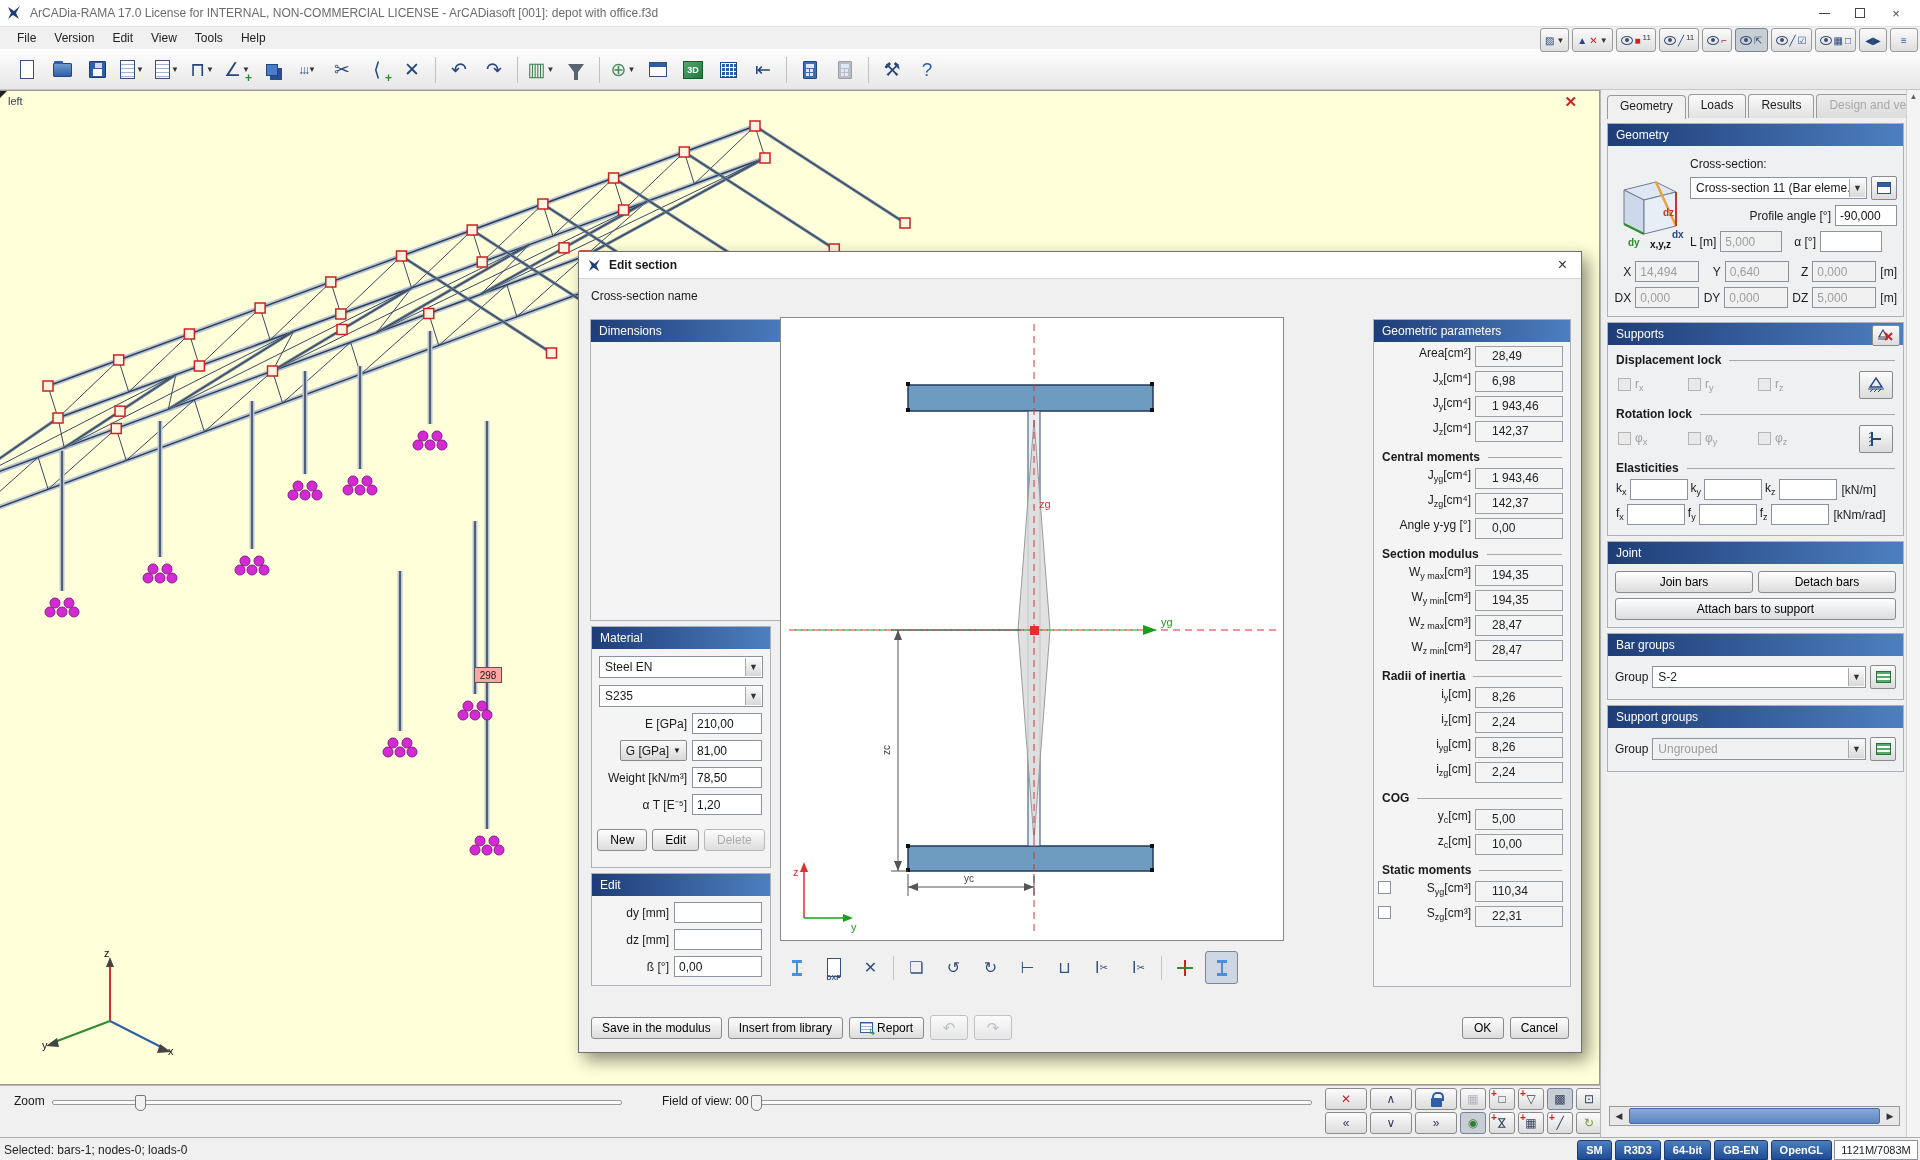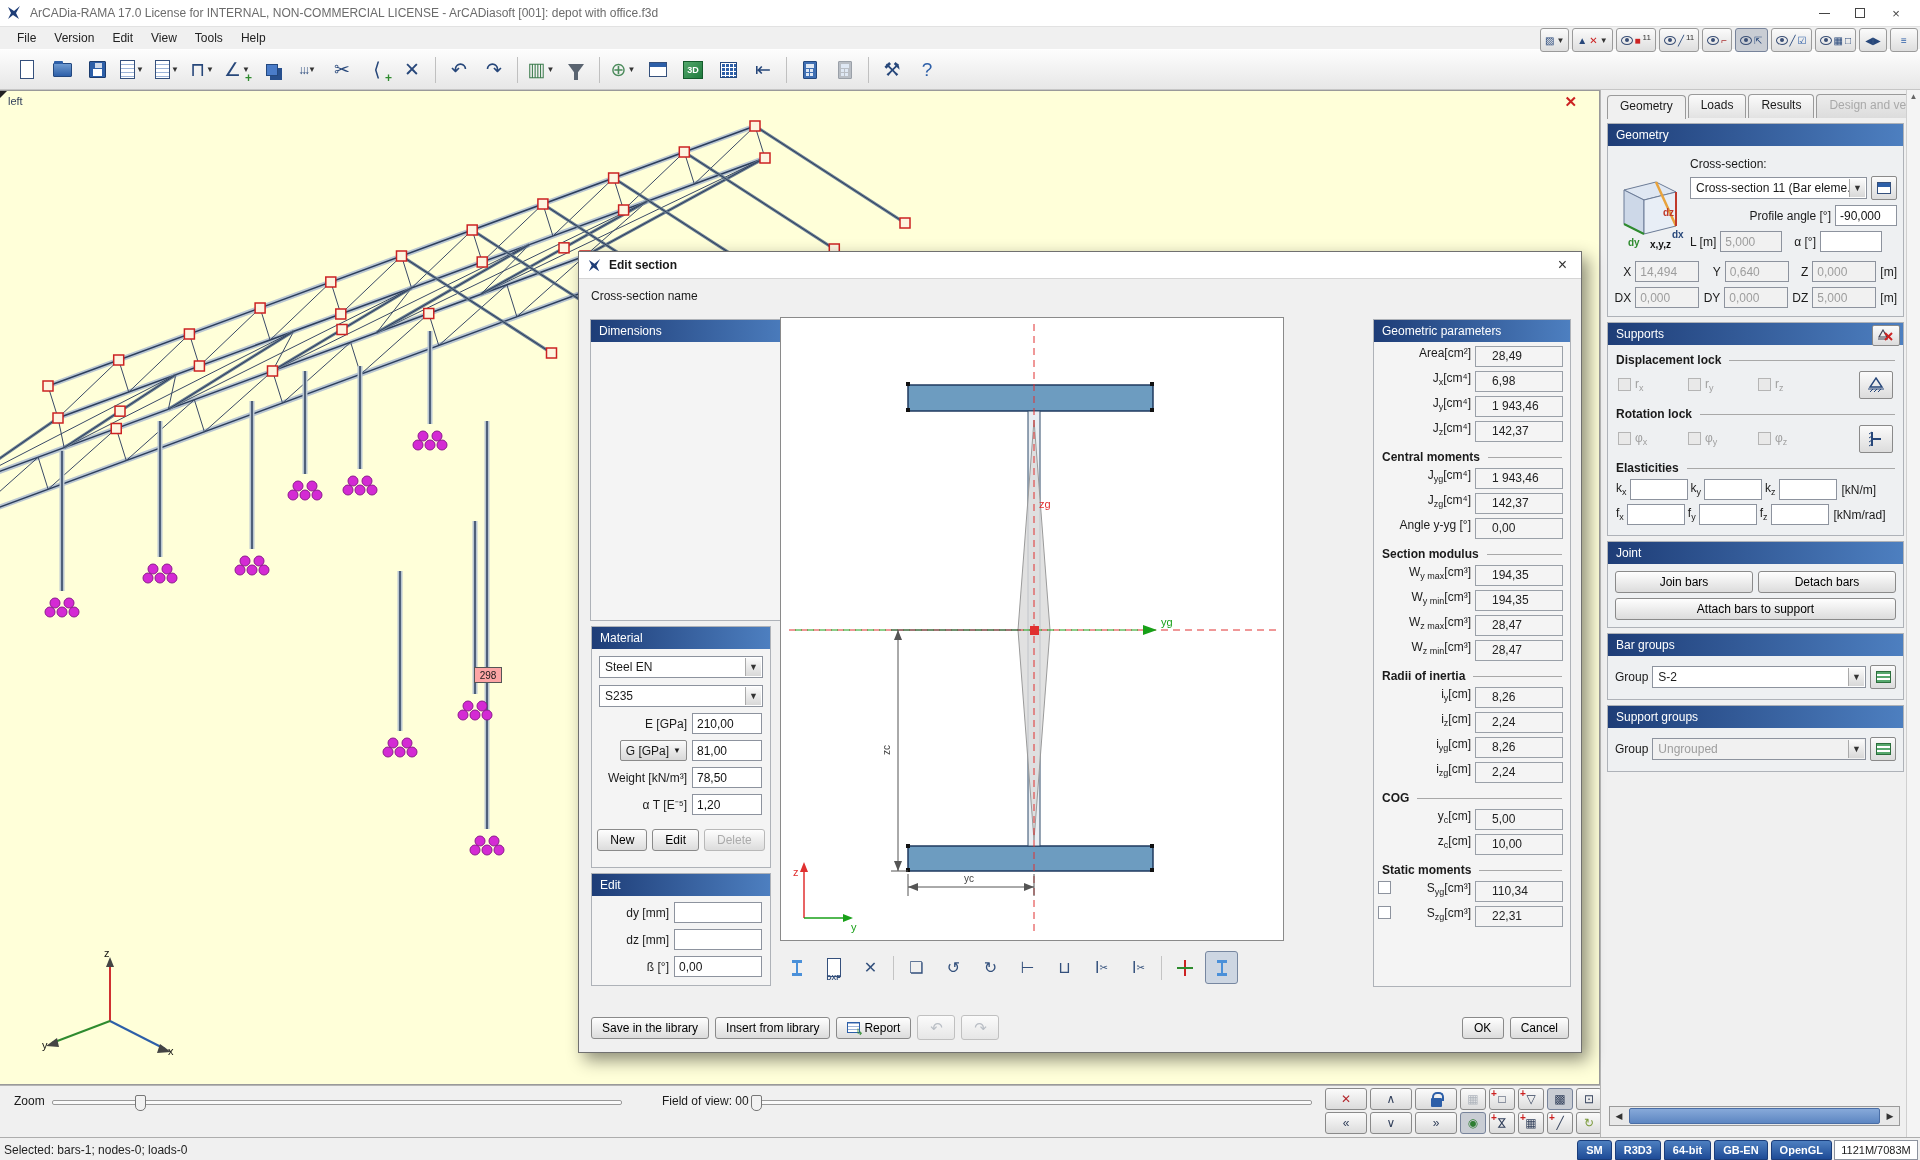--- a/index.html
+++ b/index.html
@@ -1063,21 +1063,21 @@
         </div>
         <div class="grow">
           <span class="chk" style="margin-right:auto"></span>
           <span class="glab">S<sub>zg</sub>[cm³]</span>
           <span class="ro">22,31</span>
         </div>
       </div>
   </div>
 
   <div id="dfooter">
-    <button class="btn">Save in the library</button>
+    <button class="btn">Save in the modulus</button>
     <button class="btn">Insert from library</button>
     <button class="btn" style="display:flex;align-items:center">
         <span class="repico"></span>
         <span>Report</span>
       </button>
     <span class="histbtn">↶</span>
     <span class="histbtn">↷</span>
     <span class="spacer"></span>
     <button class="btn" style="width:42px">OK</button>
     <button class="btn">Cancel</button>

